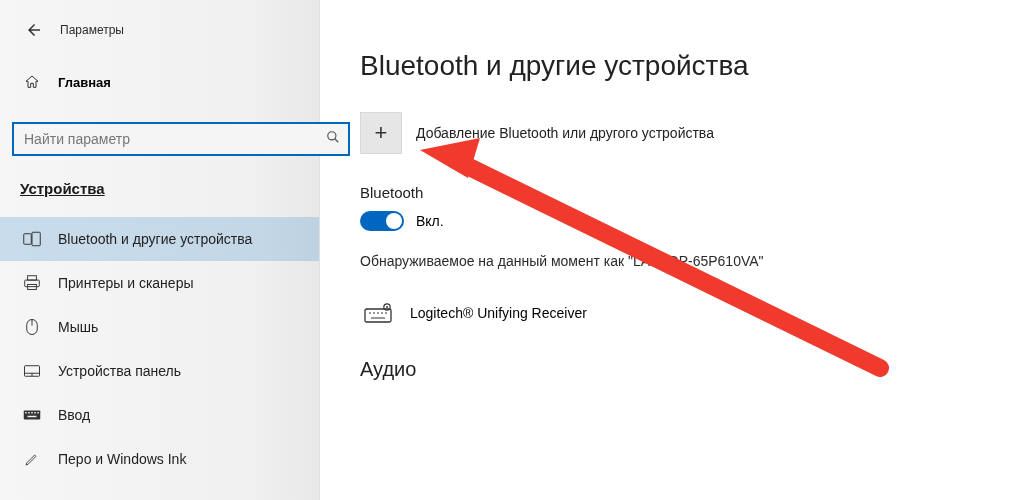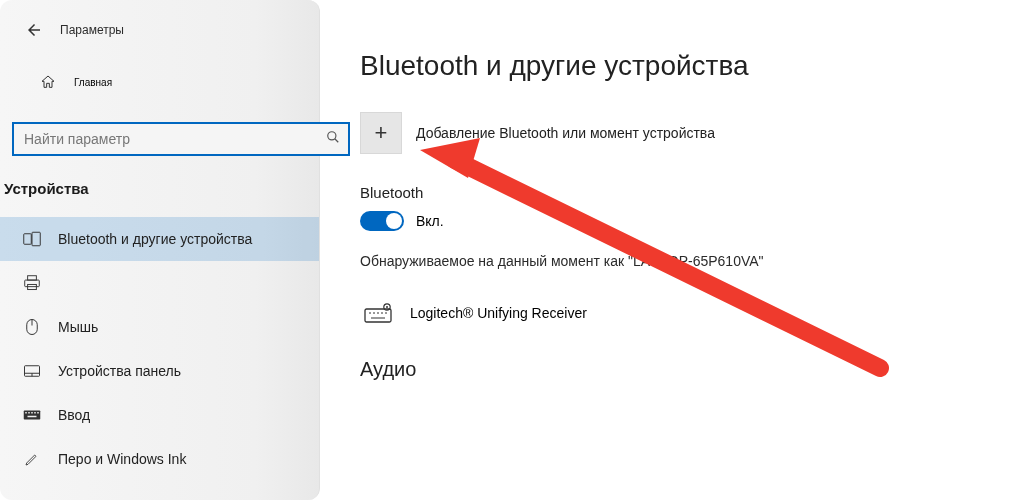--- a/index.html
+++ b/index.html
@@ -12,41 +12,41 @@
     overflow: hidden;
     position: relative;
   }
   .layout { display: flex; width: 100%; height: 100%; }
   .sidebar {
     width: 320px;
     height: 100%;
     background: linear-gradient(to right, #f6f6f6 0%, #f0f0f0 80%, #e8e8e8 100%);
     border-right: 1px solid #e0e0e0;
     padding-top: 8px;
-    border-radius: 12px;
   }
   .header-row {
     display: flex;
     align-items: center;
     padding: 4px 12px 16px 16px;
   }
   .back-btn {
     width: 36px; height: 36px;
     display: flex; align-items: center; justify-content: center;
   }
   .window-title {
     font-size: 12px;
     color: #2c2c2c;
     margin-left: 8px;
   }
   .sidebar-home {
     display: flex;
     align-items: center;
-    padding: 10px 36px;
-    font-size: 10px;
+    padding: 10px 20px;
+    font-size: 13px;
+    font-weight: bold;
   }
   .sidebar-home .icon { width: 24px; display:flex; align-items:center; justify-content:center; margin-right: 14px; }
   .search-wrap { padding: 6px 12px 14px 12px; }
   .search-box {
     width: 338px;
     height: 34px;
     border: 2px solid #0067c0;
     background: #f5f5f5;
     position: relative;
     margin-top: 16px;
@@ -65,21 +65,22 @@
   .search-icon {
     position: absolute;
     right: 8px; top: 50%;
     transform: translateY(-50%);
     color: #444;
   }
   .sidebar-section-title {
     font-size: 15px;
     font-weight: 600;
     color: #1b1b1b;
-    padding: 10px 20px 20px 4px;
+    padding: 10px 20px 20px 20px;
+    text-decoration: underline;
   }
   .nav-list { list-style: none; }
   .nav-item {
     display: flex;
     align-items: center;
     padding: 12px 20px;
     font-size: 14px;
     color: #222;
     cursor: default;
   }
@@ -198,20 +199,21 @@
         <span>Bluetooth и другие устройства</span>
       </li>
       <li class="nav-item">
         <span class="icon">
           <svg width="18" height="16" viewBox="0 0 24 22">
               <rect x="6" y="1" width="12" height="6" fill="none" stroke="#333" stroke-width="1.3"></rect>
               <rect x="2" y="7" width="20" height="9" rx="1" fill="none" stroke="#333" stroke-width="1.3"></rect>
               <rect x="6" y="13" width="12" height="7" fill="none" stroke="#333" stroke-width="1.3"></rect>
             </svg>
         </span>
+        <span>Принтеры и сканеры</span>
       </li>
       <li class="nav-item">
         <span class="icon">
           <svg width="14" height="18" viewBox="0 0 18 24">
               <rect x="2" y="2" width="14" height="20" rx="7" fill="none" stroke="#333" stroke-width="1.3"></rect>
               <line x1="9" y1="2" x2="9" y2="10" stroke="#333" stroke-width="1.3"></line>
             </svg>
         </span>
         <span>Мышь</span>
       </li>
@@ -248,21 +250,21 @@
         <span>Перо и Windows Ink</span>
       </li>
     </ul>
   </aside>
 
   <main class="content">
     <h1 class="page-title">Bluetooth и другие устройства</h1>
 
     <div class="add-device-row">
       <div class="add-tile">+</div>
-      <div class="add-label">Добавление Bluetooth или момент устройства</div>
+      <div class="add-label">Добавление Bluetooth или другого устройства</div>
     </div>
 
     <div class="bt-heading">Bluetooth</div>
     <div class="toggle-row">
       <div class="toggle"></div>
       <div class="toggle-label">Вкл.</div>
     </div>
     <div class="discoverable">Обнаруживаемое на данный момент как "LAPTOP-65P610VA"</div>
 
     <div class="device-row">

